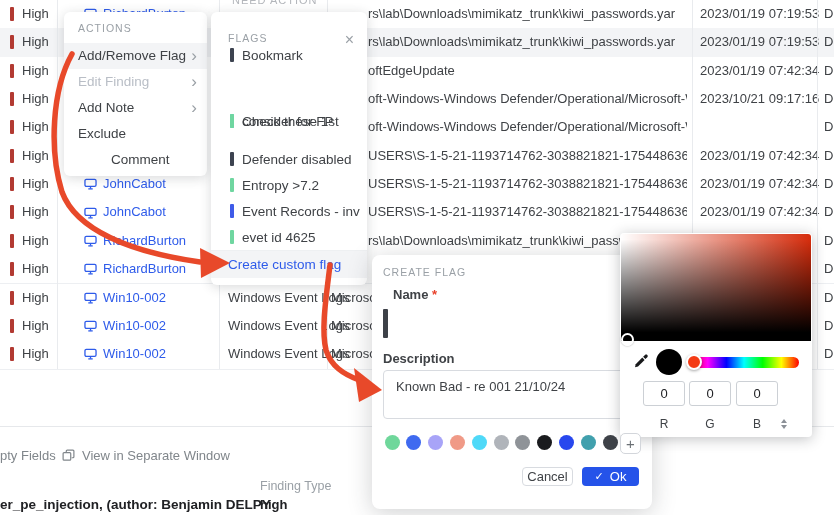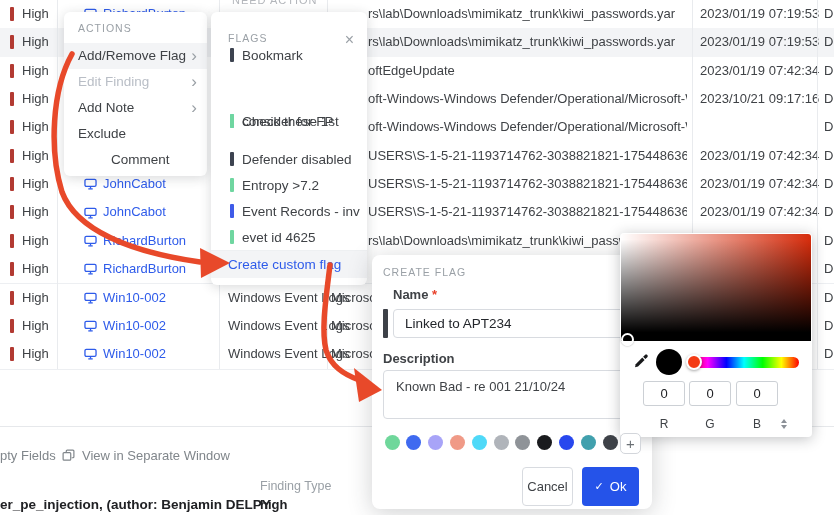--- a/index.html
+++ b/index.html
@@ -51,21 +51,21 @@
   .dlg-title{position:absolute;left:11px;top:11px;font-size:10.5px;letter-spacing:1px;color:#9aa0a6;}
   .dlg-name-lab{position:absolute;left:21px;top:32px;font-size:13px;font-weight:bold;color:#3f4246;}
   .req{color:#e8402a;}
   .name-colorbar{position:absolute;left:11px;top:54px;width:5px;height:29px;border-radius:1px;}
   .name-input{position:absolute;left:21px;top:54px;width:256px;height:29px;border:1px solid #d8dbe0;border-radius:4px;
               box-sizing:border-box;font-size:13.5px;line-height:27px;color:#23262b;padding-left:11px;background:#fff;}
   .dlg-desc-lab{position:absolute;left:11px;top:96px;font-size:13px;font-weight:bold;color:#3f4246;}
   .desc-area{position:absolute;left:11px;top:115px;width:266px;height:49px;border:1px solid #d8dbe0;border-radius:4px;
              box-sizing:border-box;font-size:13px;color:#3f4246;padding:8px 0 0 12px;background:#fff;}
   .swatch{position:absolute;top:180px;width:15px;height:15px;border-radius:50%;}
-  .btn{position:absolute;top:212px;height:39px;border-radius:4px;font-size:13px;display:flex;align-items:center;justify-content:center;box-sizing:border-box;}
+  .btn{position:absolute;top:212px;height:19px;border-radius:4px;font-size:13px;display:flex;align-items:center;justify-content:center;box-sizing:border-box;}
   .btn-cancel{left:150px;width:51px;background:#fff;border:1px solid #d8dbe0;color:#3f4246;}
   .btn-ok{left:210px;width:57px;color:#fff;gap:6px;}
   .btn-ok .chk{font-size:11px;}
   .plus-btn{position:absolute;left:620px;top:433px;width:21px;height:21px;border:1px solid #d3d6db;border-radius:5px;
             background:#fff;color:#6b7075;font-size:15px;line-height:19px;text-align:center;z-index:26;box-sizing:border-box;}
   
   .picker{position:absolute;left:620px;top:233px;width:192px;height:204px;background:#fff;border-radius:4px;
           box-shadow:0 2px 14px rgba(30,33,38,.28);z-index:25;}
   .sv{position:absolute;left:1px;top:1px;width:190px;height:107px;border-radius:3px 3px 0 0;
       background:linear-gradient(to bottom,rgba(0,0,0,0) 5%,#000 92%),linear-gradient(to right,#fff,rgba(255,255,255,0)),#d52c0c;}
@@ -327,21 +327,20 @@
         <div class="lab">evet id 4625</div>
       </div>
     </div>
 
   <div class="dialog">
     <div class="dlg-title">CREATE FLAG</div>
     <div class="dlg-name-lab">
       <span>Name</span> <span class="req">*</span>
     </div>
     <div class="name-colorbar" style="background: rgb(61, 65, 72);"></div>
-    <div class="name-input">Linked to APT234</div>
     <div class="dlg-desc-lab">Description</div>
     <div class="desc-area">Known Bad - re 001 21/10/24</div>
     <div class="btn btn-cancel">
       <span>Cancel</span>
     </div>
     <div class="btn btn-ok" style="background: rgb(37, 83, 233);">
       <span class="chk">✓</span>
       <span>Ok</span>
     </div>
   <div class="swatch" style="left: 12.6px; background: rgb(111, 215, 155);"></div>

